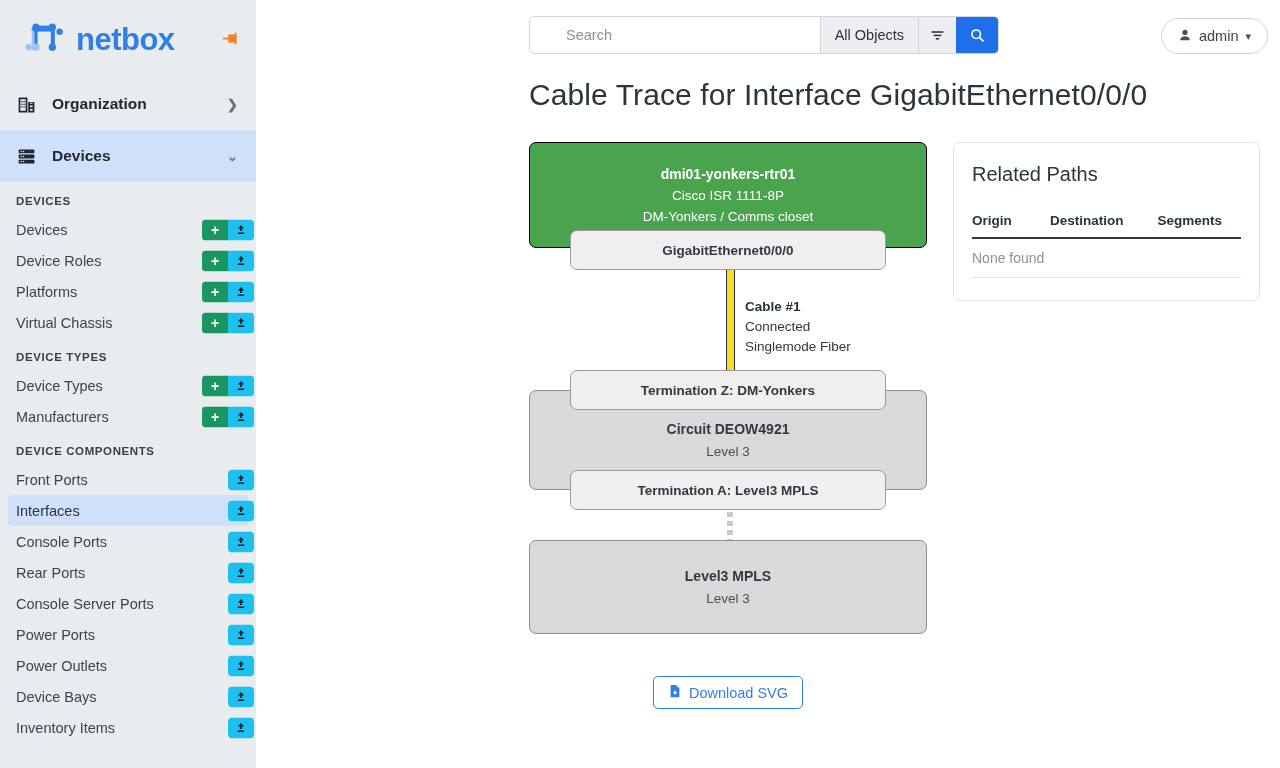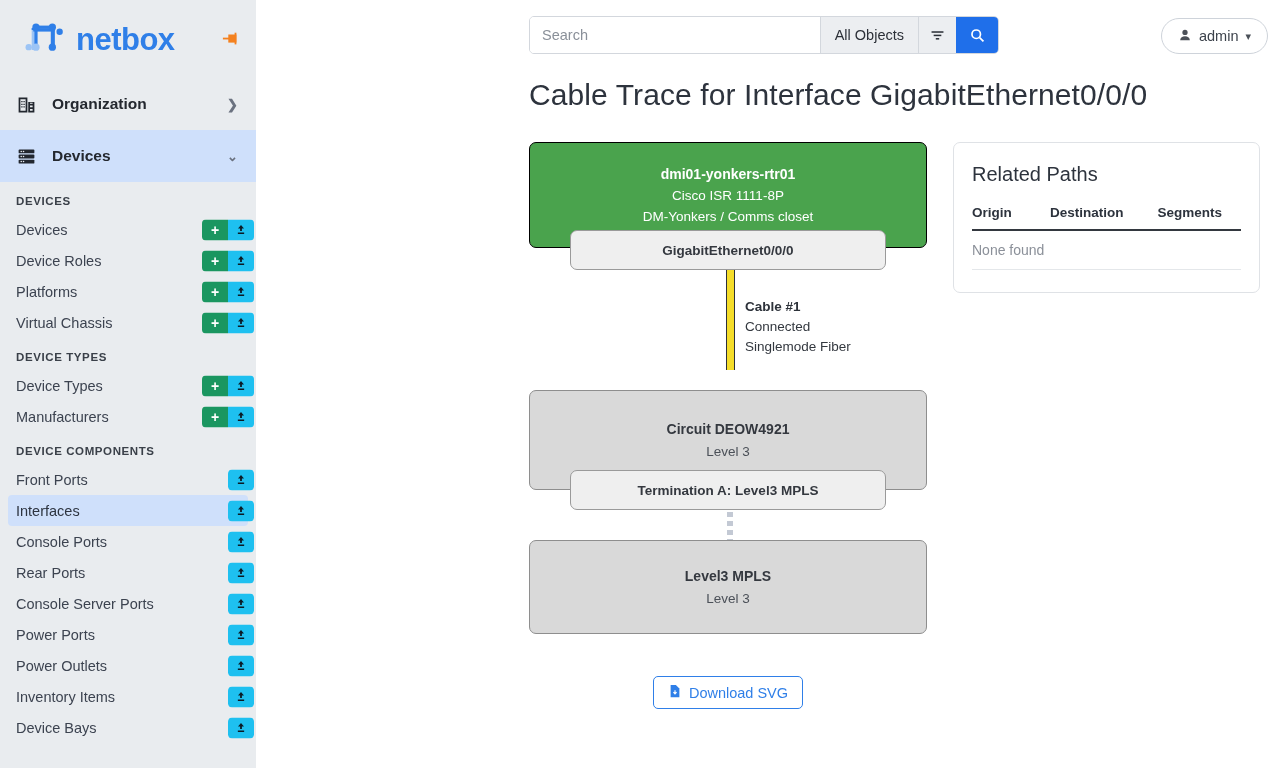--- a/index.html
+++ b/index.html
@@ -66,21 +66,21 @@
   .bp-imp.solo { border-radius: 4px; }
 
   
   .main { flex: 1; height: 768px; position: relative; background: #fff; overflow: hidden; }
 
   .topbar { height: 70px; display: flex; align-items: center; padding: 0 20px; }
   .search-wrap {
     margin: 0 auto 0 auto; display: flex; height: 38px;
     border: 1px solid #d3d7dd; border-radius: 5px; overflow: hidden;
     width: 470px; background: #fff;
-    position: absolute; left: 273px;
+    position: absolute; left: 273px; padding-left: 24px;
   }
   .search-input {
     flex: 1; border: none; outline: none; padding: 0 12px;
     font-size: 14.5px; font-family: "Liberation Sans", sans-serif; color: #333;
     background: #fff;
   }
   .search-input::placeholder { color: #8a9099; }
   .sel-objects {
     display: flex; align-items: center; padding: 0 14px;
     background: #eceef1; font-size: 14.5px; color: #2c3038;
@@ -177,21 +177,21 @@
   .trace-done {
     text-align: center; margin-top: 26px;
     font-size: 30px; font-weight: 400; color: #3a8f3e;
   }
 
   
   .card {
     flex: 1; background: #fff; border: 1px solid #dfe2e6;
     border-radius: 7px; padding: 20px 18px 22px 18px; min-width: 0;
   }
-  .card-title { font-size: 20px; font-weight: 400; color: #2d333d; margin-bottom: 19px; }
+  .card-title { font-size: 20px; font-weight: 400; color: #2d333d; margin-bottom: 27px; }
   table.rp { width: 100%; border-collapse: collapse; }
   table.rp th {
     text-align: left; font-size: 13.5px; font-weight: 700; color: #2d333d;
     padding: 0 0 9px 0; border-bottom: 2px solid #33383f;
   }
   table.rp td {
     font-size: 14px; color: #8b9099; padding: 11px 0 11px 0;
     border-bottom: 1px solid #e4e7ea;
   }
 </style>
@@ -395,31 +395,31 @@
       <span class="mlabel">Power Outlets</span>
       <span class="btn-pair">
         <span class="bp-imp solo">
           <svg viewBox="0 0 16 16" width="12" height="12" fill="#0b1b26">
               <path d="M8 2l4 4.5H9.2V10H6.8V6.5H4L8 2zm-4.2 10h8.4v2H3.8v-2z"></path>
             </svg>
         </span>
       </span>
     </div>
     <div class="menu-item">
+      <span class="mlabel">Device Bays</span>
+      <span class="btn-pair">
+        <span class="bp-imp solo">
+          <svg viewBox="0 0 16 16" width="12" height="12" fill="#0b1b26">
+              <path d="M8 2l4 4.5H9.2V10H6.8V6.5H4L8 2zm-4.2 10h8.4v2H3.8v-2z"></path>
+            </svg>
+        </span>
+      </span>
+    </div>
+    <div class="menu-item">
       <span class="mlabel">Inventory Items</span>
-      <span class="btn-pair">
-        <span class="bp-imp solo">
-          <svg viewBox="0 0 16 16" width="12" height="12" fill="#0b1b26">
-              <path d="M8 2l4 4.5H9.2V10H6.8V6.5H4L8 2zm-4.2 10h8.4v2H3.8v-2z"></path>
-            </svg>
-        </span>
-      </span>
-    </div>
-    <div class="menu-item">
-      <span class="mlabel">Device Bays</span>
       <span class="btn-pair">
         <span class="bp-imp solo">
           <svg viewBox="0 0 16 16" width="12" height="12" fill="#0b1b26">
               <path d="M8 2l4 4.5H9.2V10H6.8V6.5H4L8 2zm-4.2 10h8.4v2H3.8v-2z"></path>
             </svg>
         </span>
       </span>
     </div>
   </aside>
 
@@ -480,20 +480,23 @@
             <div class="cl1">Cable #1</div>
             <div class="cl2">Connected</div>
             <div class="cl3">Singlemode Fiber</div>
           </div>
 
           <div class="node n-circuit">
             <div class="c1">Circuit DEOW4921</div>
             <div class="c2">Level 3</div>
           </div>
 
+          <div class="node n-term n-termz">
+            <span>Termination Z: DM-Yonkers</span>
+          </div>
 
           <div class="node n-term n-terma">
             <span>Termination A: Level3 MPLS</span>
           </div>
 
           <div class="dotted-link"></div>
 
           <div class="node n-provider">
             <div class="c1">Level3 MPLS</div>
             <div class="c2">Level 3</div>

